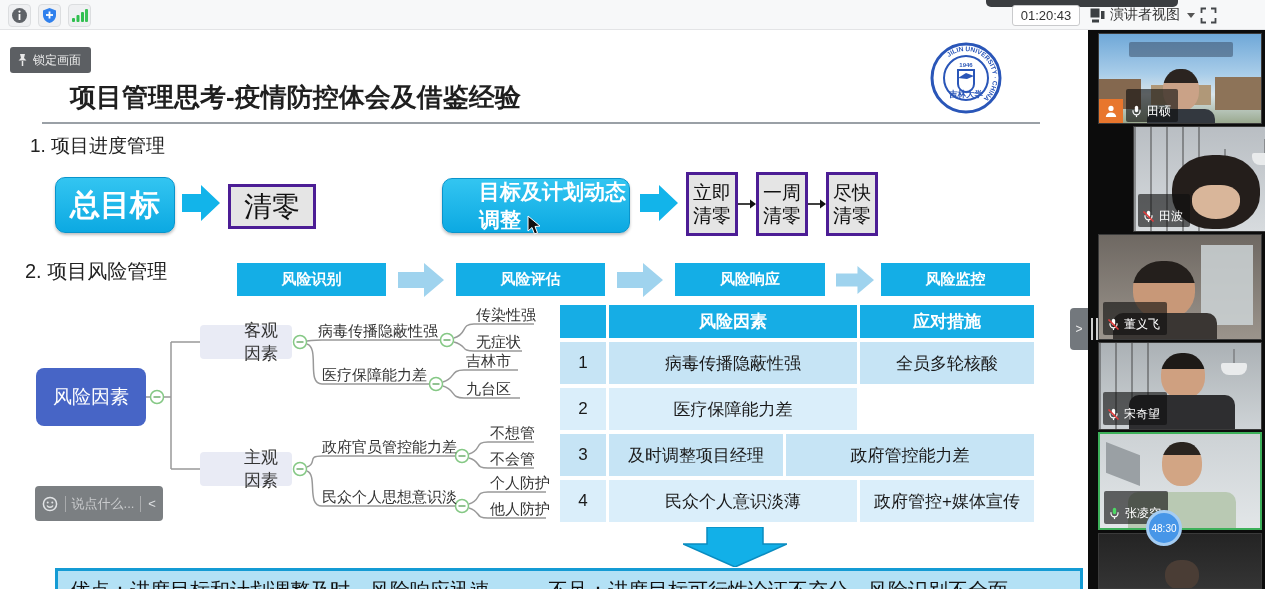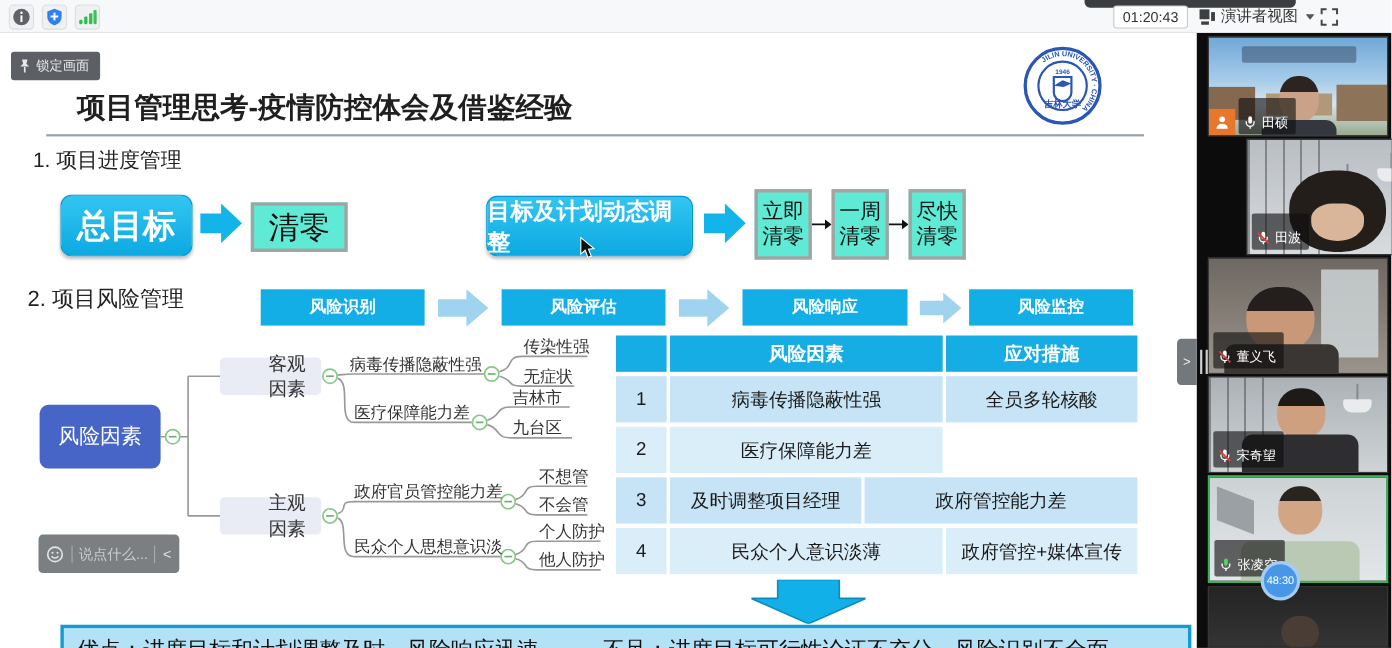--- a/index.html
+++ b/index.html
@@ -29,22 +29,22 @@
   .slide-title { position:absolute; left:42px; top:50px; font-size:26px; font-weight:600; color:#1f1f1f;margin-left:28px; }
   .title-rule { position:absolute; left:42px; top:92px; width:998px; height:2px; background:#9aa0a6; }
   .logo { position:absolute; left:928px; top:10px; }
   .sec-head1 { position:absolute; left:30px; top:103px; font-size:19px; color:#222; }
   .sec-head2 { position:absolute; left:25px; top:228px; font-size:20px; color:#222; }
 
   .cyanbox { position:absolute; background:linear-gradient(180deg,#33c5f1 0%,#0ca9e2 100%);
     border:1px solid #0a94cb; border-radius:10px; color:#fff; display:flex; align-items:center;
     justify-content:center; box-shadow:0 2px 3px rgba(0,0,0,.25); }
   .box-goal { left:55px; top:147px; width:120px; height:56px; font-size:30px; font-weight:bold; }
-  .box-adjust { left:442px; top:148px; width:188px; height:55px; font-size:21px; font-weight:bold; }
-  .navybox { position:absolute; background:#5eead4; border:3px solid #a3a3a3; color:#111;
+  .box-adjust { left:442px; top:148px; width:188px; height:55px; font-size:21px; font-weight:bold;padding-left:36px; }
+  .navybox { position:absolute; background:#e5e5e5; border:3px solid #4c1d95; color:#111;
     display:flex; align-items:center; justify-content:center; }
   .box-zero { left:228px; top:154px; width:88px; height:45px; font-size:28px; }
   .stepbox { position:absolute; top:142px; width:52px; height:64px; font-size:19px; line-height:23px;
     flex-direction:column; text-align:center; }
   .step0 { left:686px; } .step1 { left:756px; } .step2 { left:826px; }
   .thin-arrow { position:absolute; top:168px; width:18px; height:12px; }
   .ta0 { left:738px; } .ta1 { left:808px; }
   .blockarrow { position:absolute; top:155px; }
   .ba1 { left:182px; } .ba2 { left:640px; }
 

